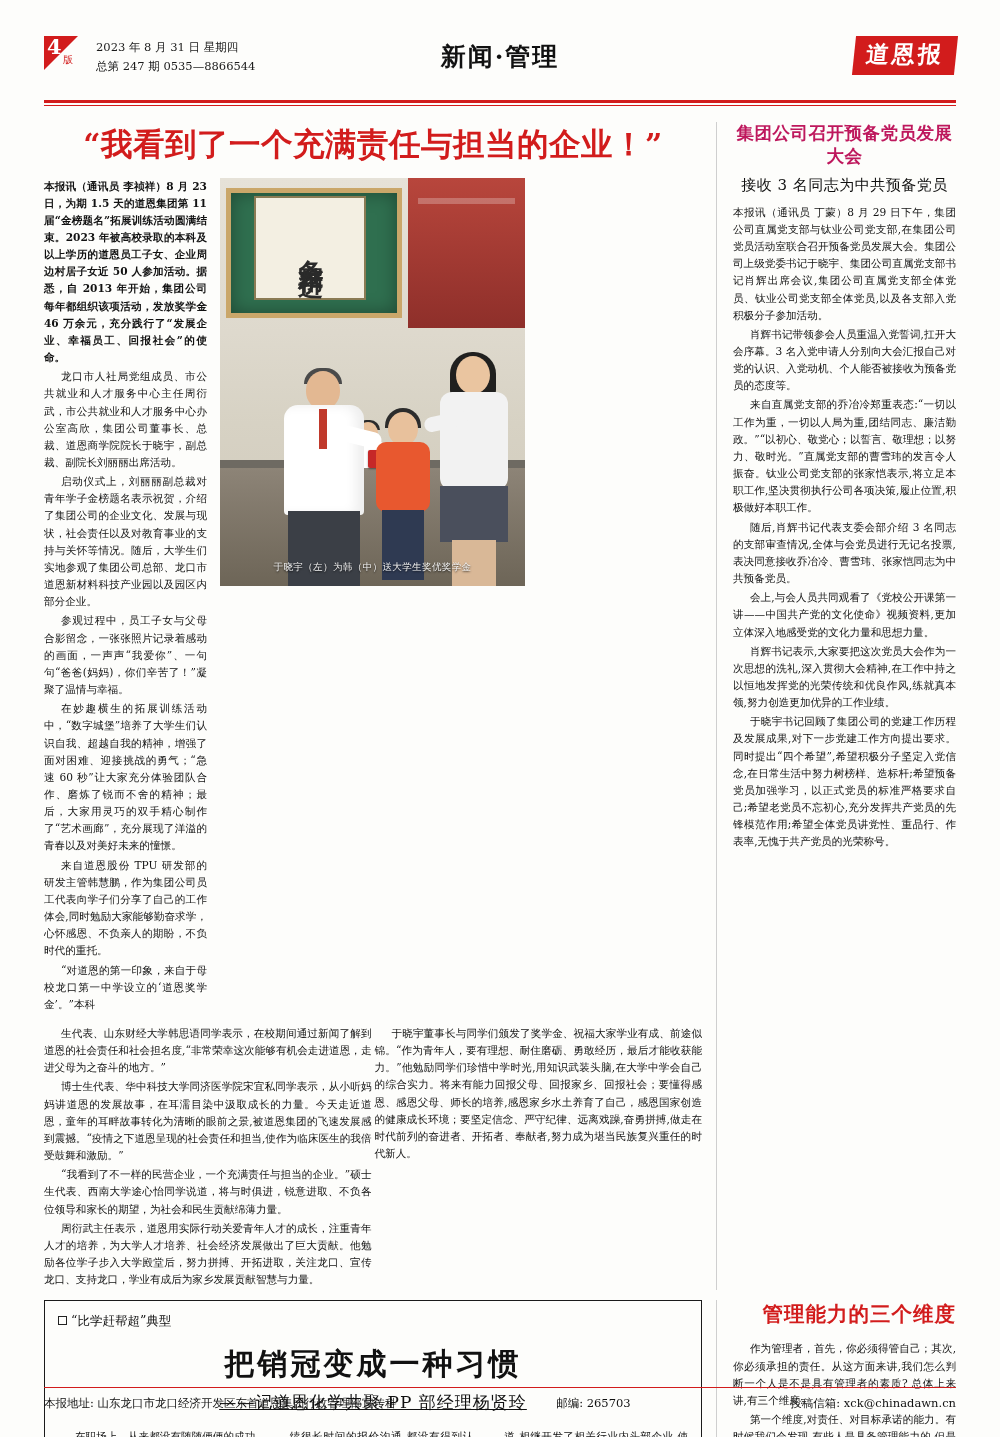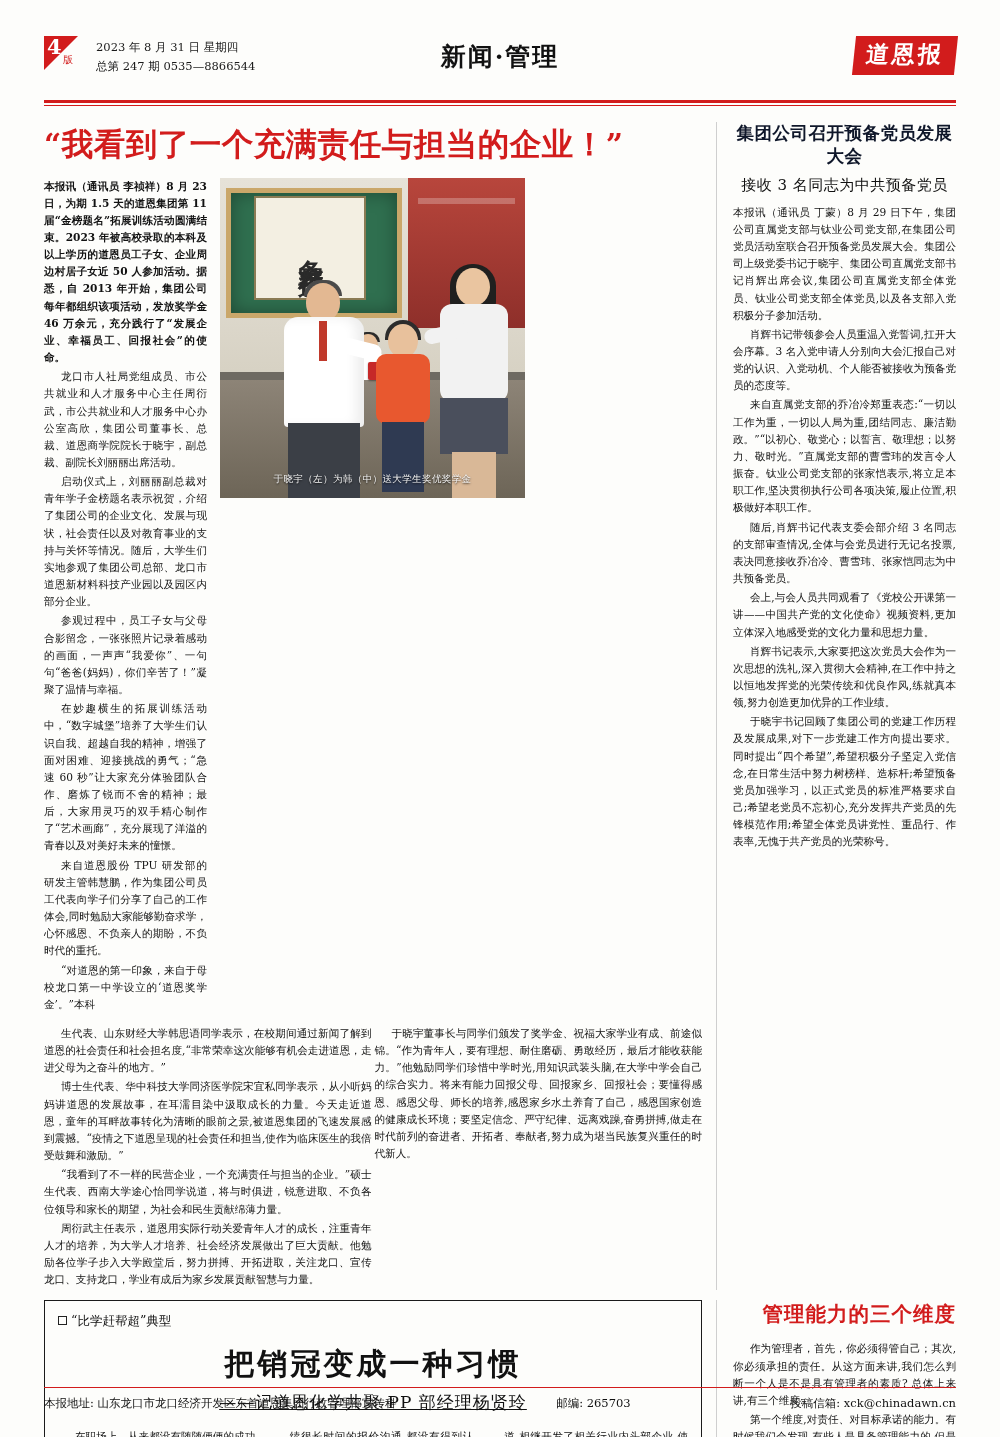--- a/index.html
+++ b/index.html
@@ -98,20 +98,21 @@
     flex: 1;
     padding-left: 16px;
     border-left: 1px solid #cfcfcf;
     margin-left: 14px;
   }
 
   .headline {
     font-size: 31.5px;
     font-weight: bold;
     color: #d21c1c;
+    text-align: center;
     line-height: 1.25;
     letter-spacing: 0.5px;
     margin: 2px 0 14px 0;
     font-family: "DejaVu Serif", "Liberation Serif", serif;
   }
   .headline .q { font-size: 30px; }
 
   .topcols {
     display: flex;
     gap: 13px;
@@ -126,21 +127,21 @@
     text-justify: inter-ideograph;
     color: #121212;
   }
   .body-text p { margin: 0 0 2px 0; text-indent: 1.6em; }
   .body-text p.noindent { text-indent: 0; }
   .body-text b { font-weight: bold; }
 
   
   .photo {
     width: 305px;
-    height: 320px;
+    height: 408px;
     position: relative;
     overflow: hidden;
     background: linear-gradient(#c9c6be, #b9b5ac);
     padding-left: 28px;
   }
   .ph-wall {
     position: absolute; inset: 0;
     background:
       linear-gradient(180deg,#e6e2d8 0%, #ded9cd 38%, #d7d2c4 60%, #cfc9ba 100%);
   }
@@ -220,21 +221,21 @@
     letter-spacing: .4px;
   }
 
   .undertext { margin-top: 10px; display:flex; gap: 3px; }
   .undercol { flex: 1; }
 
   
   .rt-head1 {
     font-size: 17.5px;
     font-weight: bold;
-    color: #0f172a;
+    color: #be185d;
     line-height: 1.3;
     letter-spacing: .5px;
     text-align: center;
   }
   .rt-head2 {
     font-size: 15px;
     line-height: 1.35;
     margin-top: 7px;
     margin-bottom: 9px;
     text-align: center;

